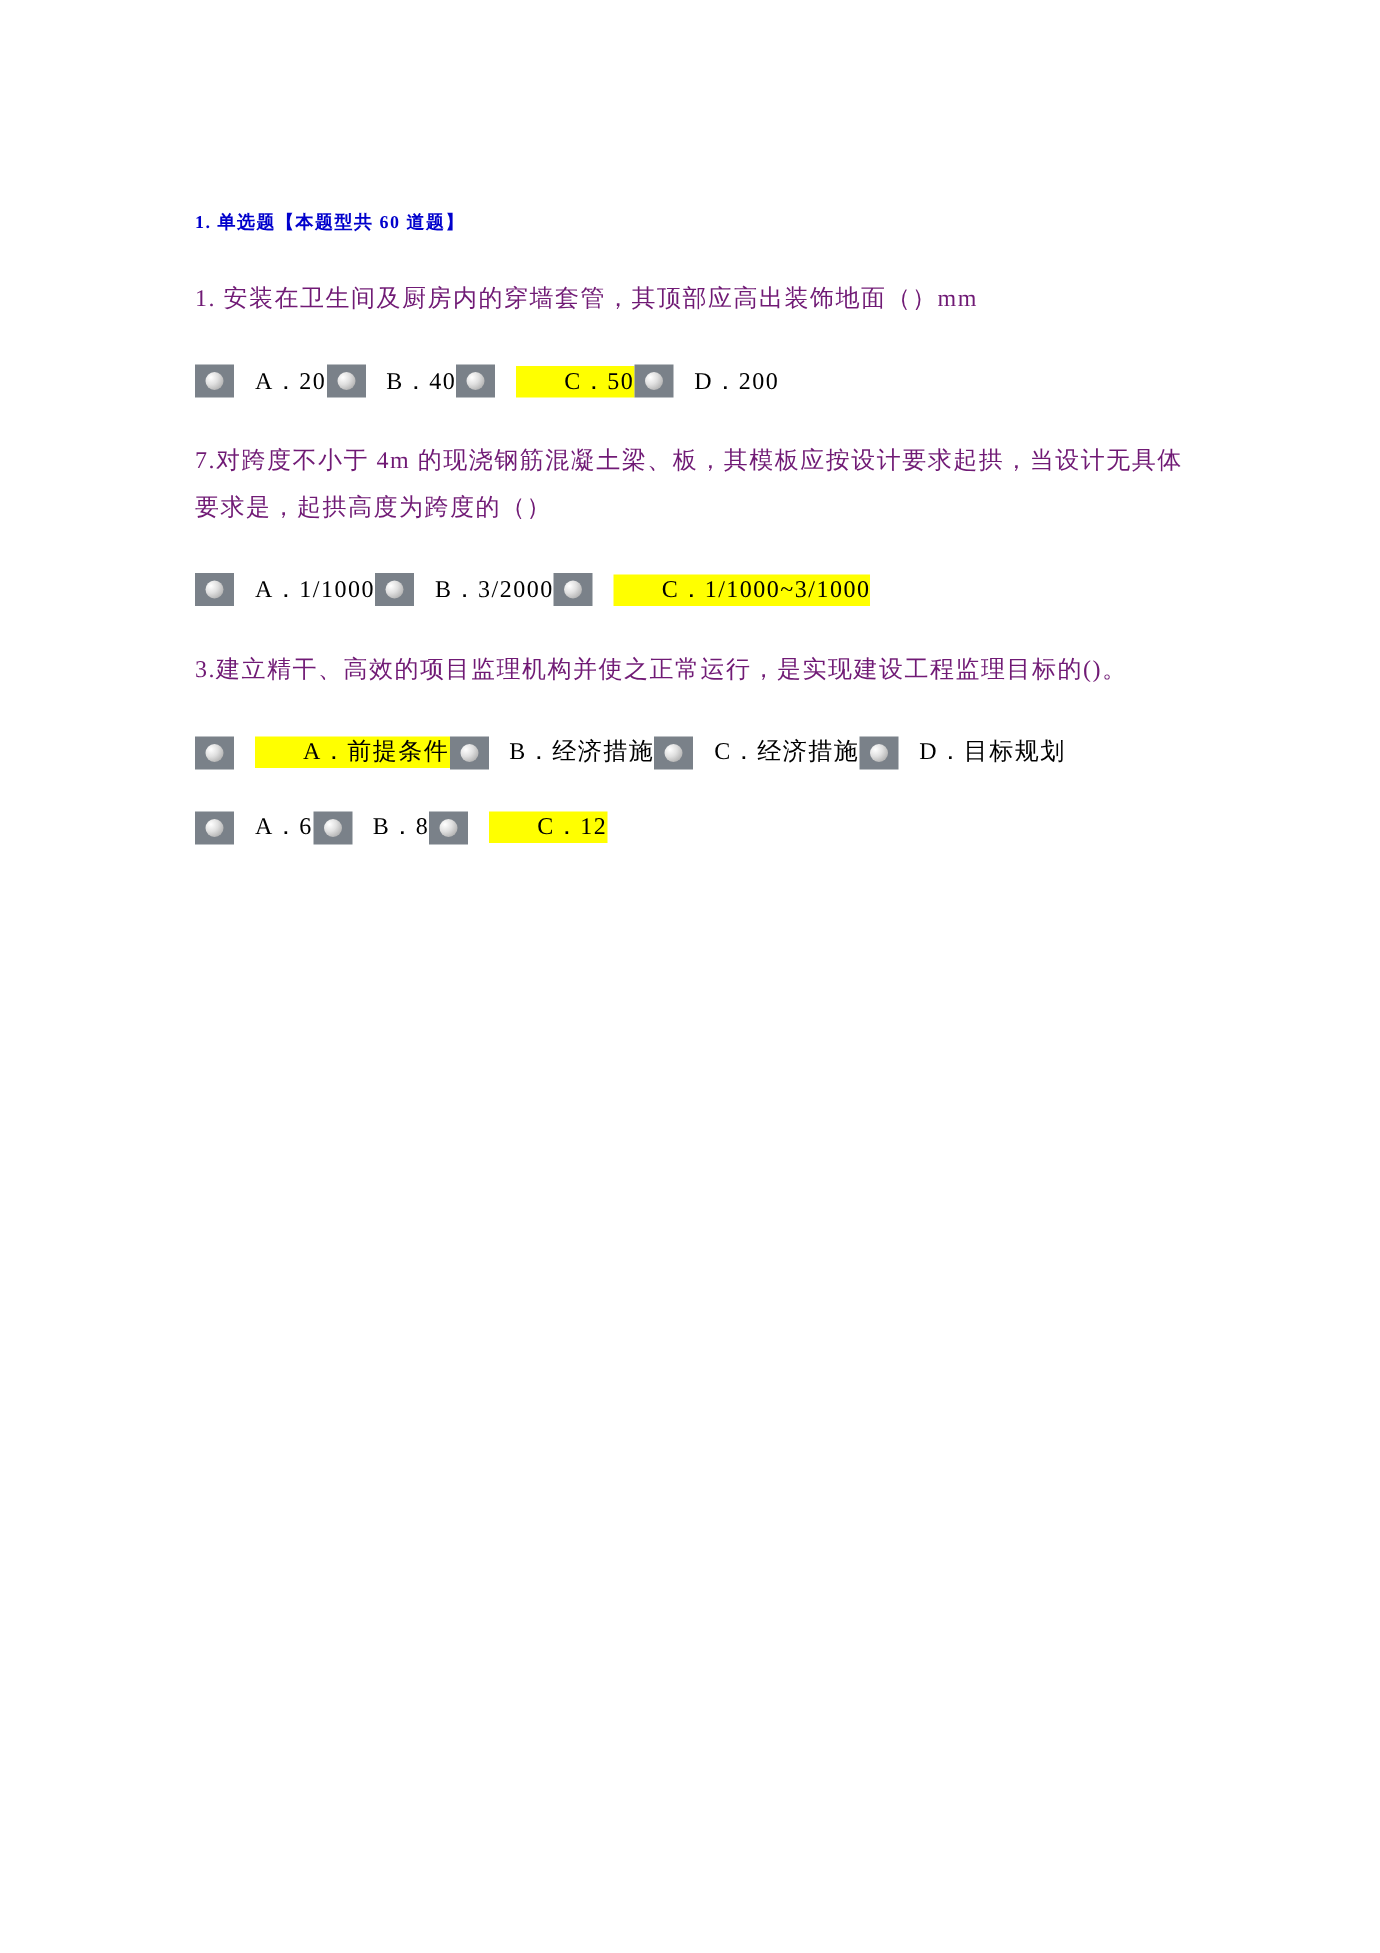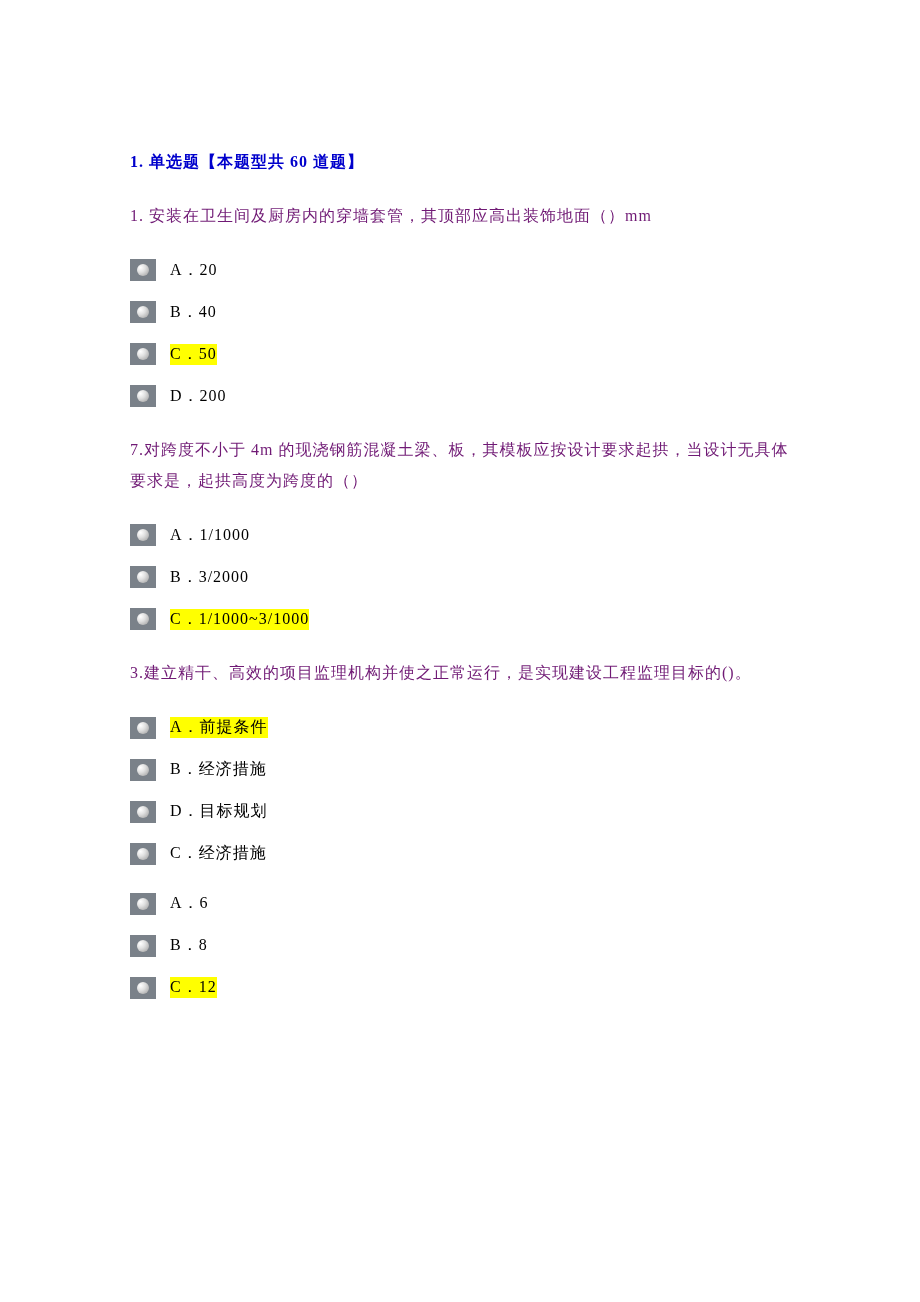--- a/index.html
+++ b/index.html
@@ -11,38 +11,36 @@
       background: #ffffff;
       font-family: "SimSun", "宋体", serif;
       font-size: 16px;
       color: #000000;
       padding: 140px 130px 40px 130px;
       width: 920px;
     }
     .section-title {
       color: #0000cc;
       font-weight: bold;
-      font-size: 16px;
+      font-size: 12px;
       margin-bottom: 28px;
       letter-spacing: 1px;
-      margin-top: 12px;
     }
     .question {
       margin-bottom: 28px;
     }
     .question-text {
       color: #701a75;
       line-height: 1.9;
       margin-bottom: 28px;
       letter-spacing: 1px;
     }
     .options {
       display: flex;
-      flex-direction: column;
-      gap: 20px;
+      flex-direction: row;
     }
     .option {
       display: flex;
       align-items: center;
       gap: 14px;
     }
     .radio-box {
       width: 26px;
       height: 22px;
       background: #7a8189;
@@ -55,20 +53,21 @@
       width: 12px;
       height: 12px;
       border-radius: 50%;
       background: radial-gradient(circle at 30% 30%, #ffffff 0%, #e0e0e0 40%, #999999 100%);
     }
     .option-text {
       letter-spacing: 1px;
     }
     .highlighted {
       background: #ffff00;
+      padding-left: 32px;
     }
   </style>
 </head>
 <body>
 
 <div class="section-title">1. 单选题【本题型共 60 道题】</div>
 
 <div id="questions-container">
     <div class="question">
       <div class="question-text">1. 安装在卫生间及厨房内的穿墙套管，其顶部应高出装饰地面（）mm</div>
@@ -134,27 +133,27 @@
         <div class="option">
           <div class="radio-box">
             <div class="radio-inner"></div>
           </div>
           <span class="option-text">B．经济措施</span>
         </div>
         <div class="option">
           <div class="radio-box">
             <div class="radio-inner"></div>
           </div>
-          <span class="option-text">D．目标规划</span>
+          <span class="option-text">C．经济措施</span>
         </div>
         <div class="option">
           <div class="radio-box">
             <div class="radio-inner"></div>
           </div>
-          <span class="option-text">C．经济措施</span>
+          <span class="option-text">D．目标规划</span>
         </div>
       </div>
     </div>
     <div class="question">
       <div class="options">
         <div class="option">
           <div class="radio-box">
             <div class="radio-inner"></div>
           </div>
           <span class="option-text">A．6</span>

